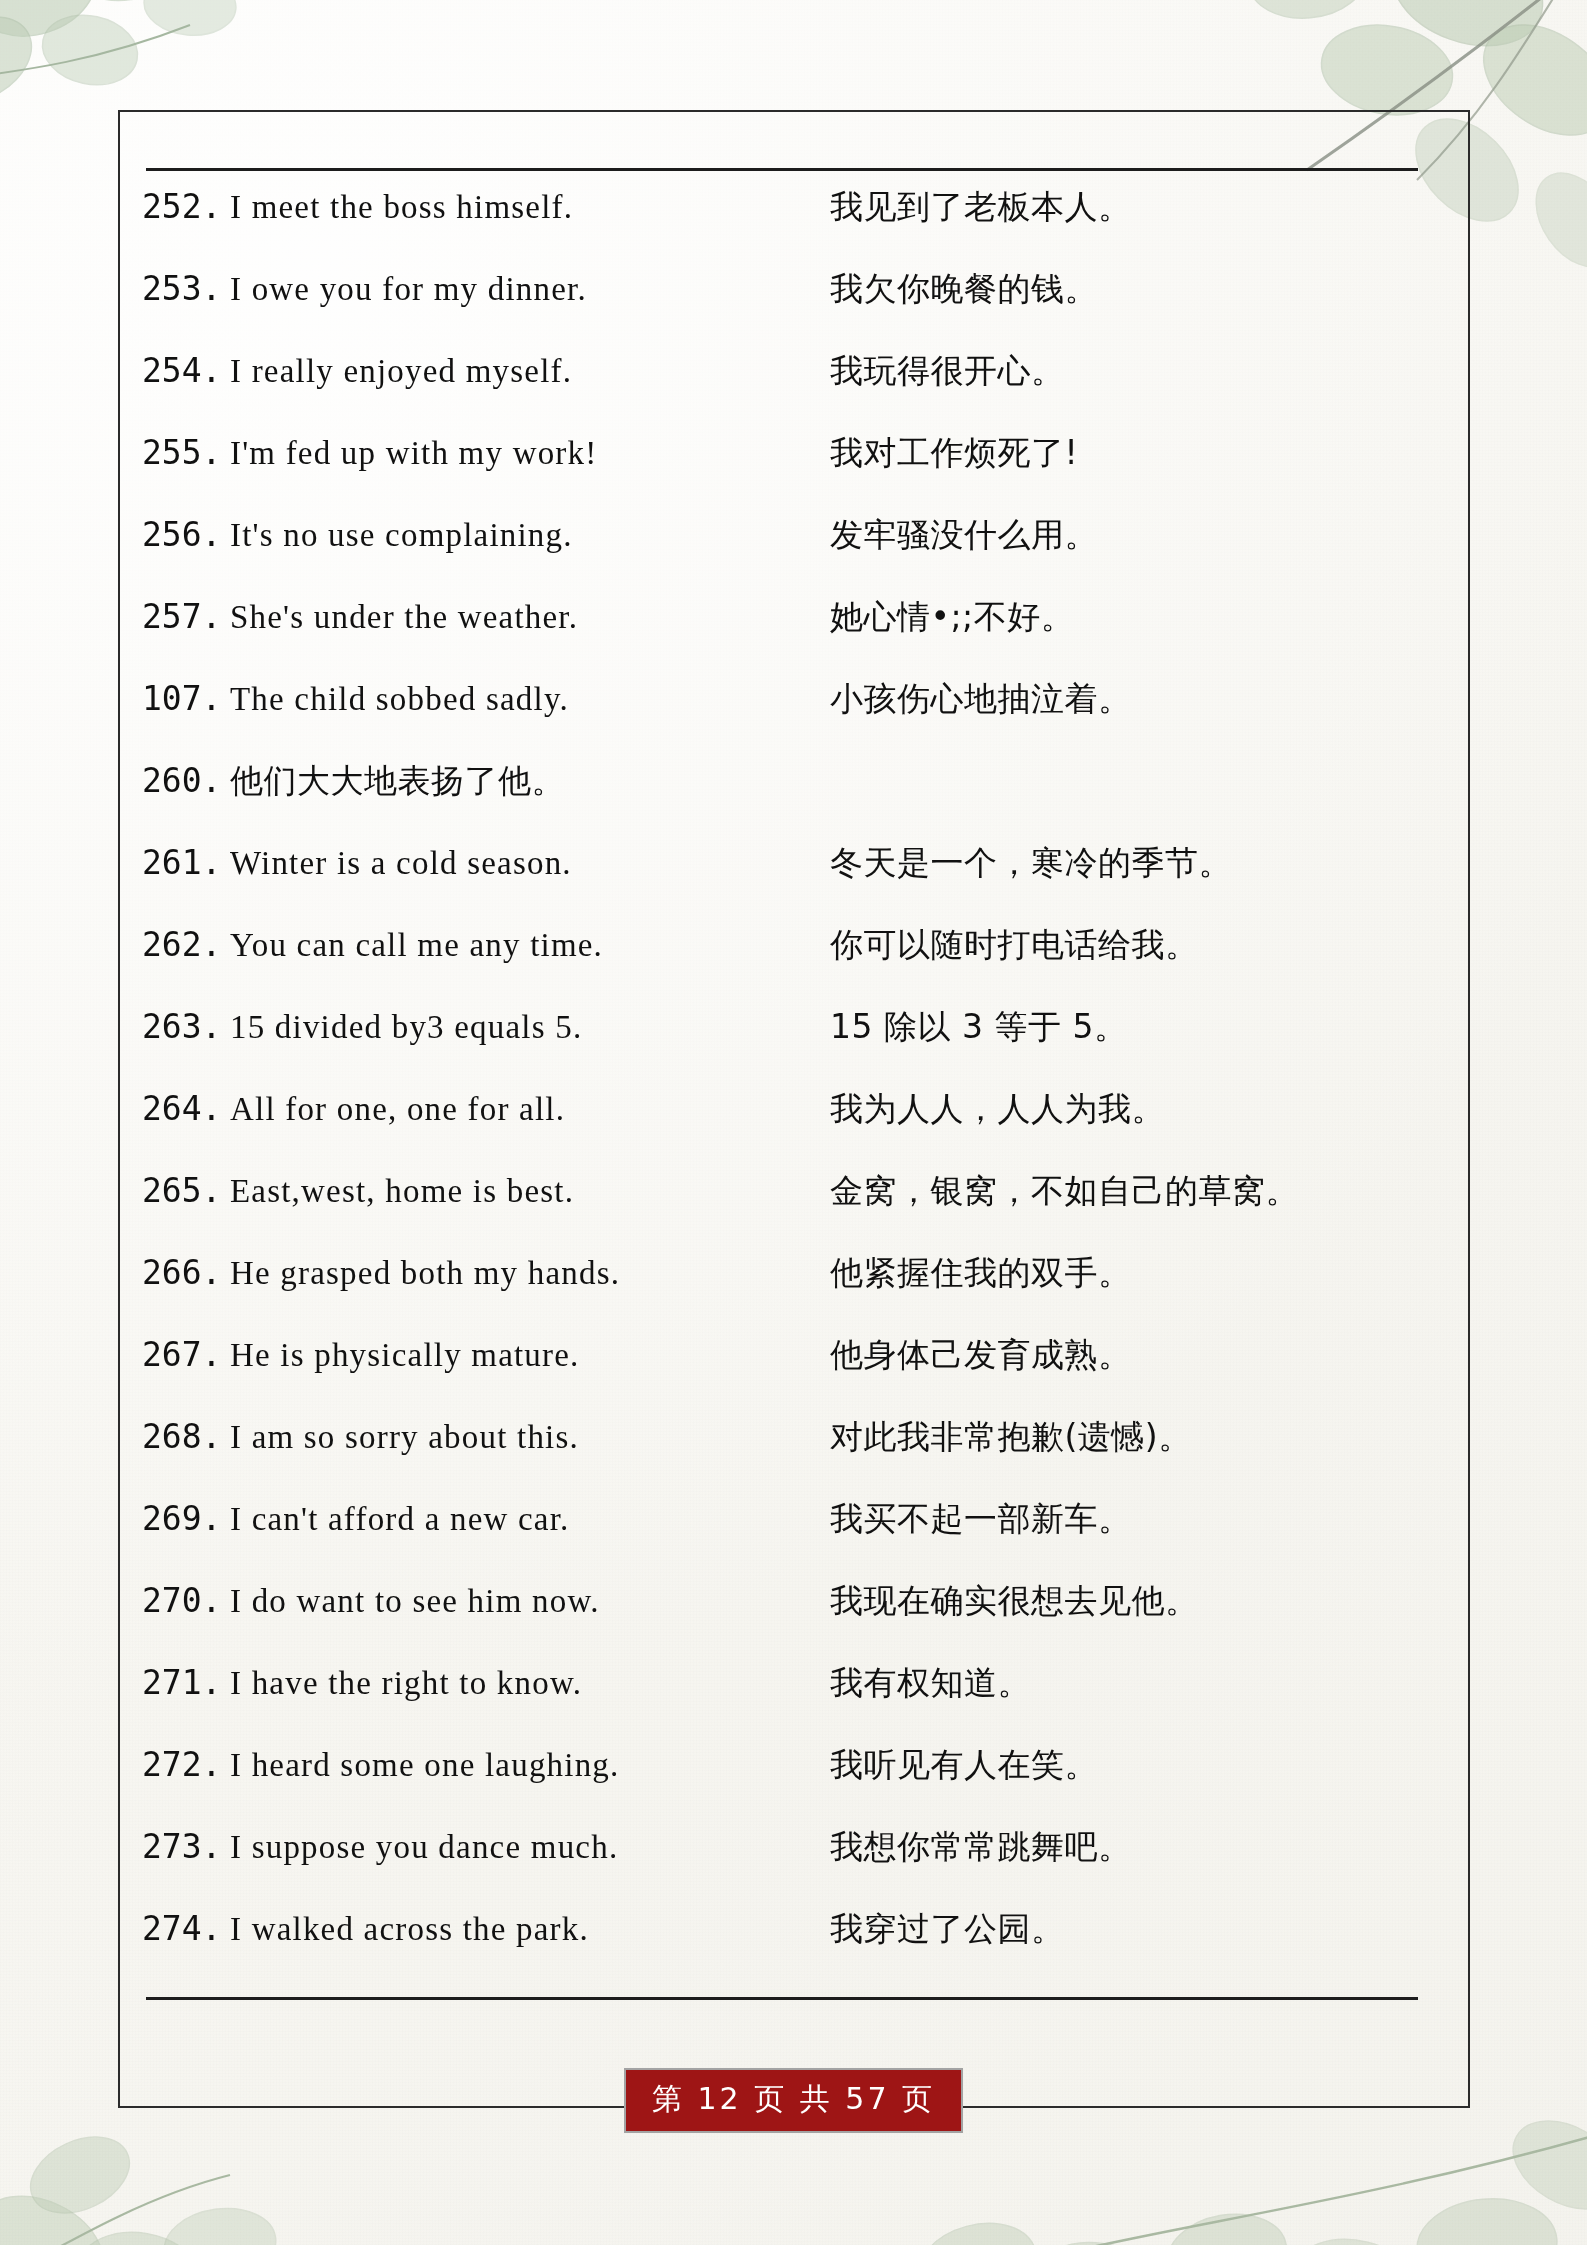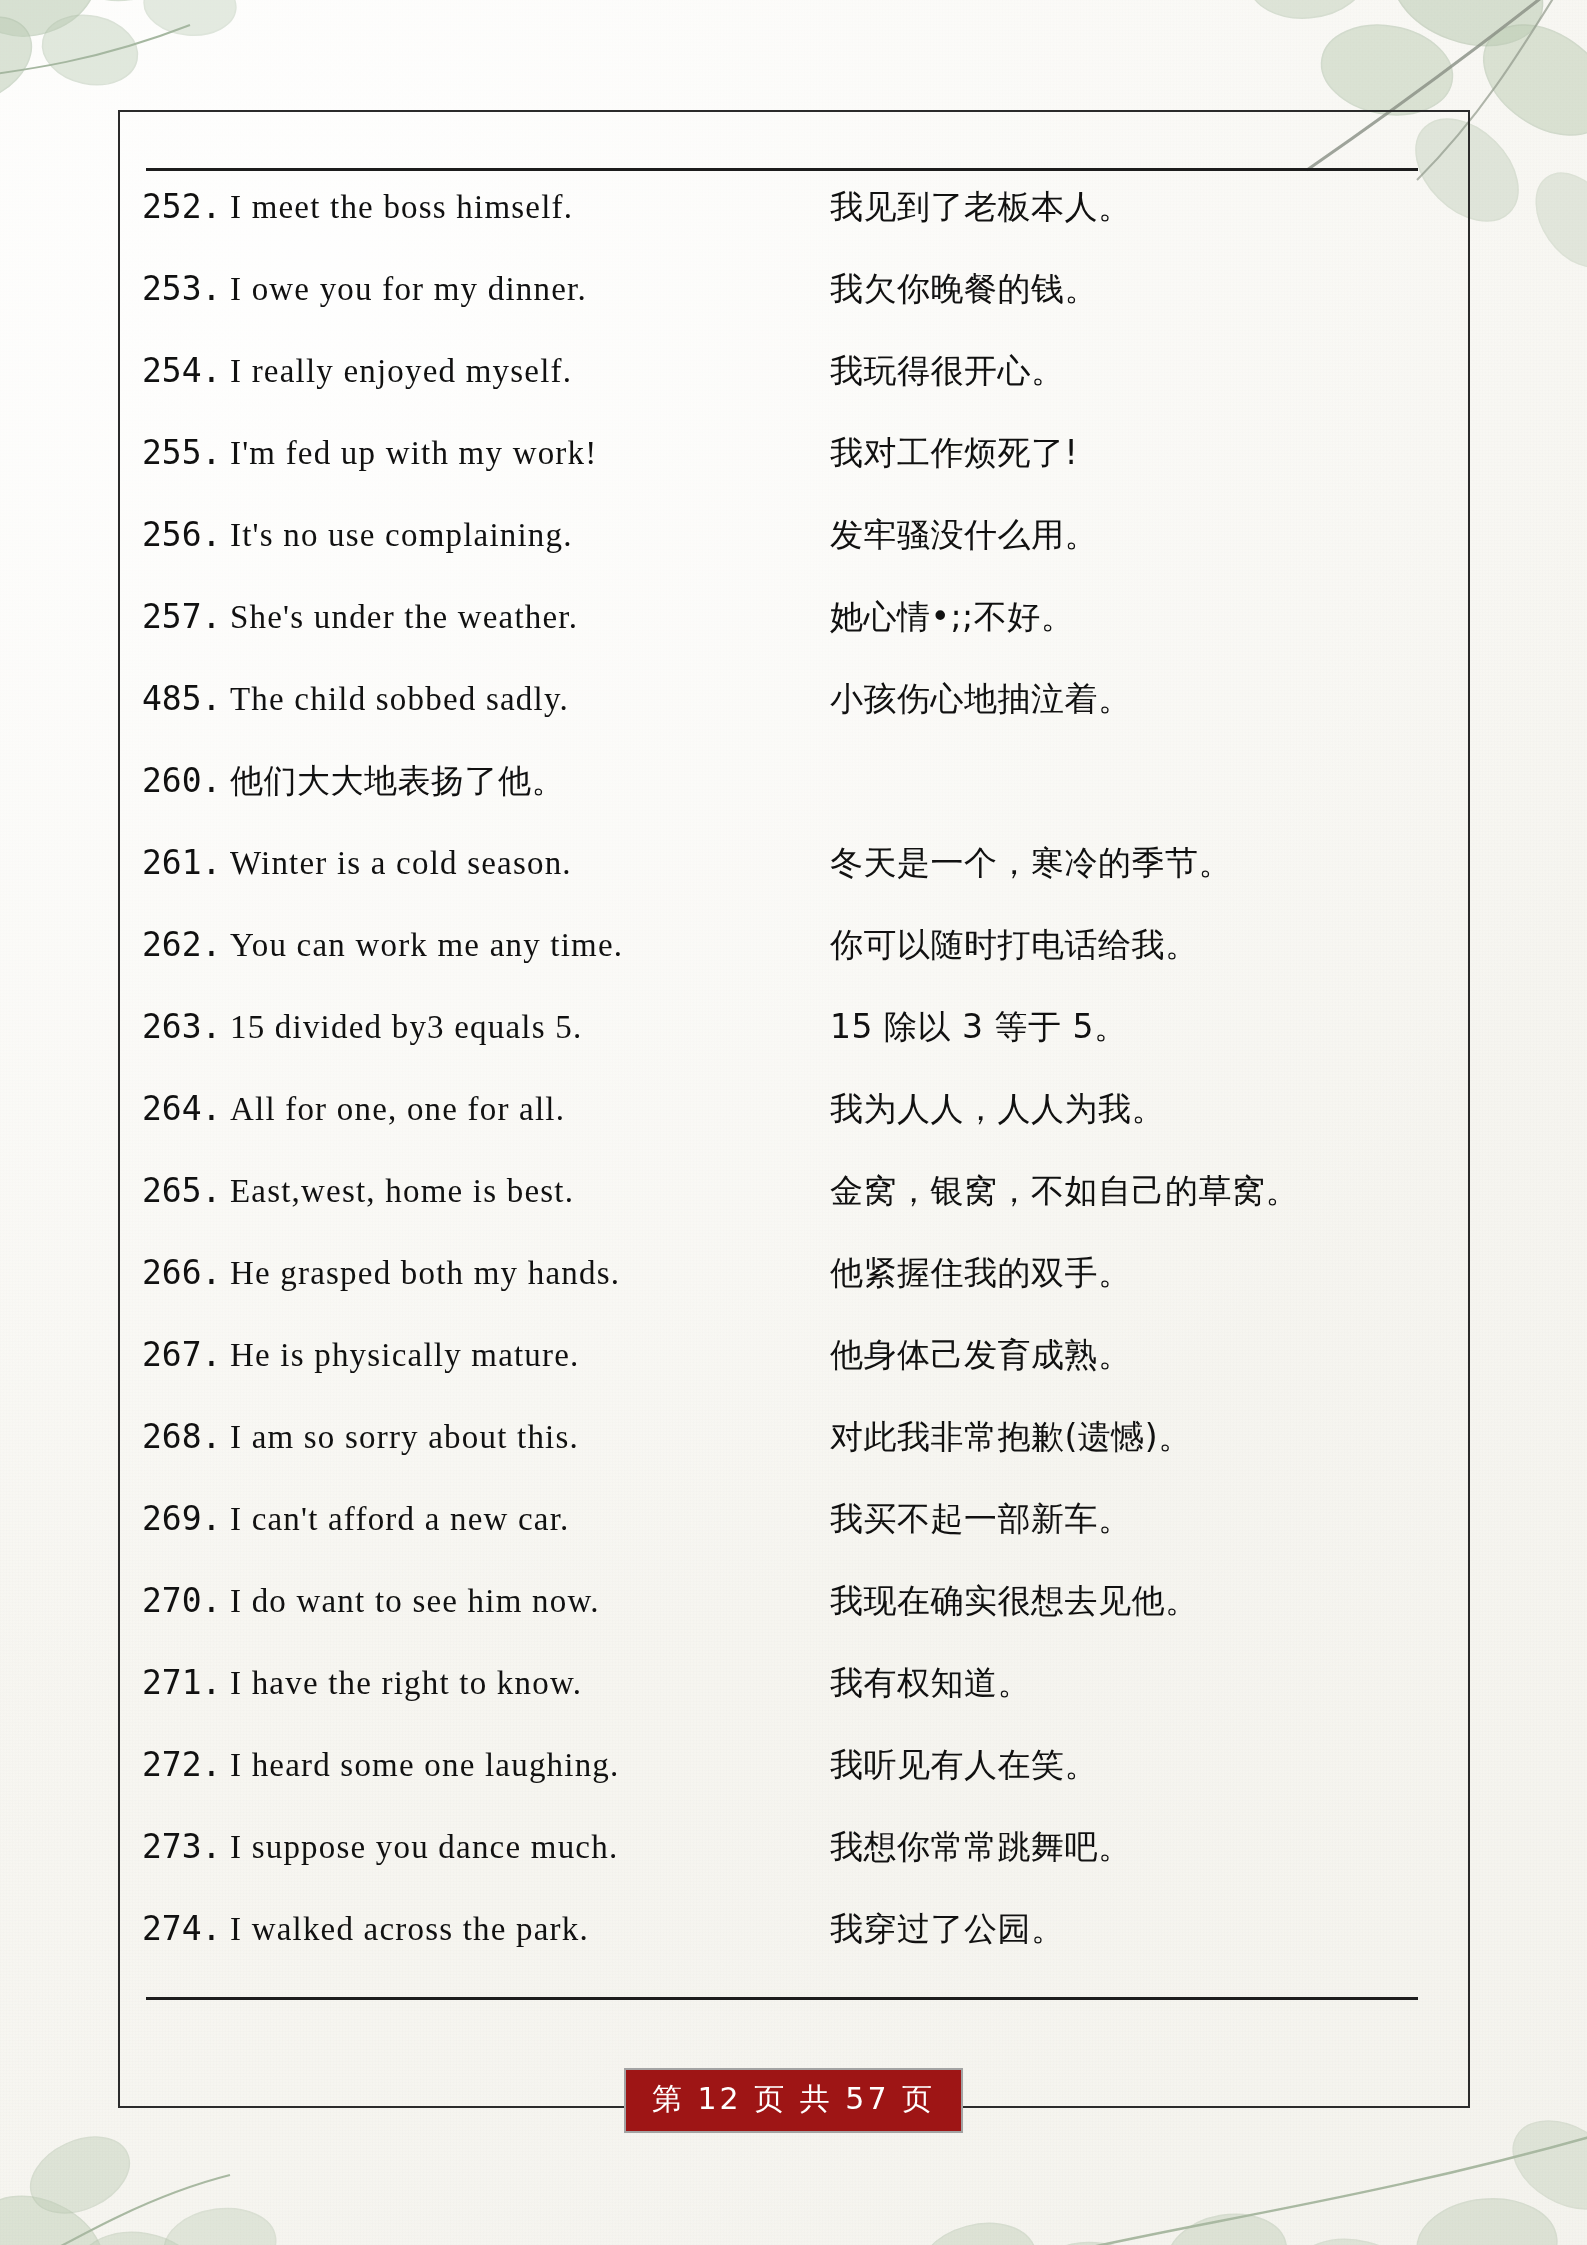--- a/index.html
+++ b/index.html
@@ -200,36 +200,36 @@
     <span class="num">256.</span>
     <span class="en">It's no use complaining.</span>
     <span class="zh">发牢骚没什么用。</span>
   </div>
   <div class="line">
     <span class="num">257.</span>
     <span class="en">She's under the weather.</span>
     <span class="zh">她心情•;;不好。</span>
   </div>
   <div class="line">
-    <span class="num">485.</span>
+    <span class="num">107.</span>
     <span class="en">The child sobbed sadly.</span>
     <span class="zh">小孩伤心地抽泣着。</span>
   </div>
   <div class="line">
     <span class="num">260.</span>
     <span class="zh">他们大大地表扬了他。</span>
   </div>
   <div class="line">
     <span class="num">261.</span>
     <span class="en">Winter is a cold season.</span>
     <span class="zh">冬天是一个，寒冷的季节。</span>
   </div>
   <div class="line">
     <span class="num">262.</span>
-    <span class="en">You can work me any time.</span>
+    <span class="en">You can call me any time.</span>
     <span class="zh">你可以随时打电话给我。</span>
   </div>
   <div class="line">
     <span class="num">263.</span>
     <span class="en">15 divided by3 equals 5.</span>
     <span class="zh">15 除以 3 等于 5。</span>
   </div>
   <div class="line">
     <span class="num">264.</span>
     <span class="en">All for one, one for all.</span>

